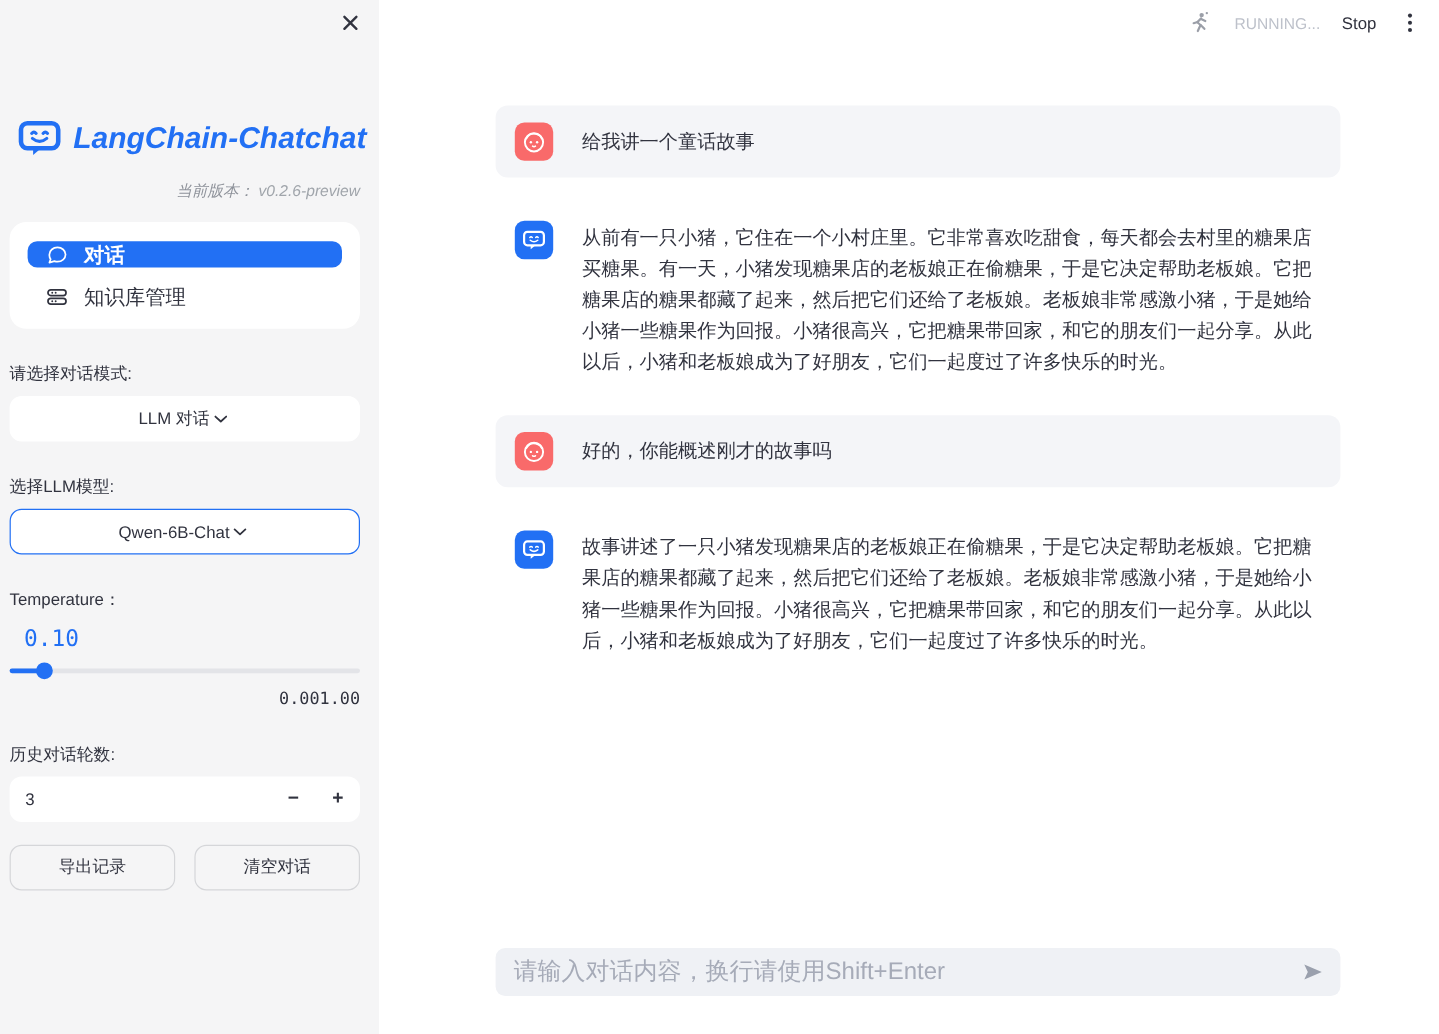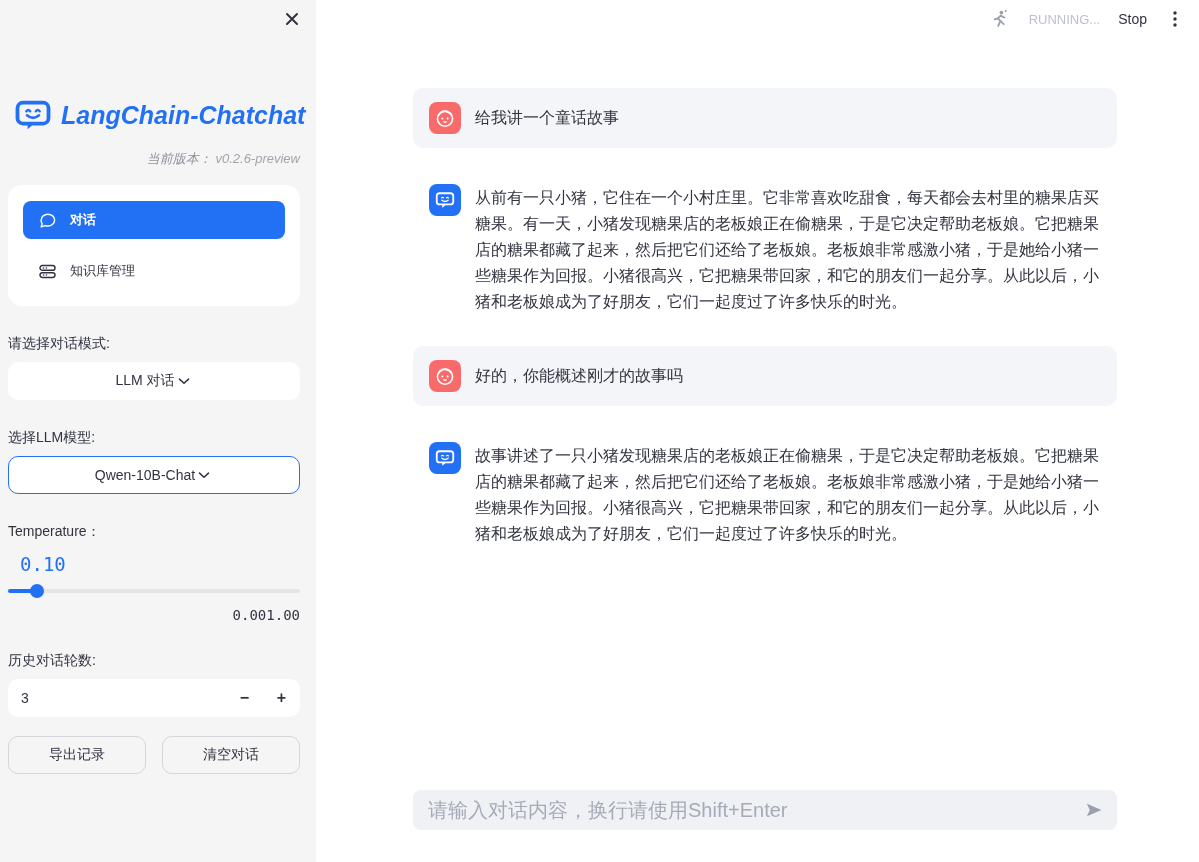--- a/index.html
+++ b/index.html
@@ -18,22 +18,22 @@
     cursor:pointer; display:flex; align-items:center; justify-content:center; }
 
   .logo-row { display:flex; align-items:center; gap:9px; margin:95px 0 0 6px; height:40px; }
   .logo-text { font-size:25px; font-weight:bold; font-style:italic; color:var(--accent); white-space:nowrap; }
 
   .version { margin-top:15px; text-align:right; font-size:13px;font-style:italic; }
   .version .vlabel { color:#8e929a; }
   .version .vvalue { color:#a0a5ab; }
 
   .menu-card { margin-top:17px; background:#ffffff; border-radius:14px; padding:16px 15px; }
-  .menu-item { height:38px; border-radius:8px; display:flex; align-items:center; gap:13px;
-    padding:0 15px; font-size:13px; cursor:pointer; }
+  .menu-item { height:22px; border-radius:8px; display:flex; align-items:center; gap:13px;
+    padding:0 15px; font-size:17px; cursor:pointer; }
   .menu-item.active { background:var(--accent); color:#ffffff; font-weight:bold; }
   .menu-item + .menu-item { margin-top:13px; }
 
   .field-label { margin-top:28px; font-size:14px; color:#31333f; line-height:18px; }
   .select-box { margin-top:10px; height:38px; background:#ffffff; border-radius:10px;
     display:flex; align-items:center; justify-content:center;
     padding:0 12px; font-size:14px; cursor:pointer; border:1px solid #ffffff; }
   .select-box.focused { border:1.5px solid var(--accent); }
 
   .temp-value { margin-top:13px; padding-left:12px; font-family:"DejaVu Sans Mono","Liberation Mono",monospace;
@@ -57,21 +57,21 @@
     display:flex; align-items:center; justify-content:center; font-size:14px; color:#31333f; cursor:pointer; }
 
   
   .main { position:absolute; left:316px; top:0; width:883px; height:862px; background:#ffffff; }
   .header { position:absolute; top:8px; right:14px; display:flex; align-items:center; gap:18px; }
   .status-text { color:#bdc1ca; font-size:13px; }
   .stop-btn { font-size:14px; color:#31333f; cursor:pointer; }
   .menu-dots { cursor:pointer; padding:0 2px; display:flex; }
 
   .chat { position:absolute; left:97px; top:88px; width:704px; }
-  .msg { display:flex; gap:14px; padding:14px 16px; border-radius:10px;font-family:Liberation Mono, monospace; }
+  .msg { display:flex; gap:24px; padding:14px 16px; border-radius:10px; }
   .msg.user { background:#f4f5f8; align-items:center; margin-bottom:22px; }
   .msg.assistant { background:transparent; margin-bottom:16px; }
   .avatar { width:32px; height:32px; border-radius:8px; flex:none;
     display:flex; align-items:center; justify-content:center; }
   .avatar.user { background:#f96a6a; }
   .avatar.assistant { background:var(--accent); }
   .msg-text { font-size:16px; line-height:26px; color:#31333f; padding-top:2px; }
 
   .chat-input { position:absolute; left:97px; top:790px; width:704px; height:40px;
     background:#eff1f5; border-radius:8px; display:flex; align-items:center; padding:0 13px; }
@@ -140,21 +140,21 @@
     <span>LLM 对话</span>
     <span style="display:flex">
       <svg width="18" height="18" viewBox="0 0 24 24" fill="none">
           <path d="M6 9.5 L12 15 L18 9.5" stroke="#31333f" stroke-width="2" stroke-linecap="round" stroke-linejoin="round"></path>
         </svg>
     </span>
   </div>
 
   <div class="field-label">选择LLM模型:</div>
   <div class="select-box focused">
-    <span>Qwen-10B-Chat</span>
+    <span>Qwen-6B-Chat</span>
     <span style="display:flex">
       <svg width="18" height="18" viewBox="0 0 24 24" fill="none">
           <path d="M6 9.5 L12 15 L18 9.5" stroke="#31333f" stroke-width="2" stroke-linecap="round" stroke-linejoin="round"></path>
         </svg>
     </span>
   </div>
 
   <div class="field-label">Temperature：</div>
   <div class="temp-value">0.10</div>
   <div class="slider">

